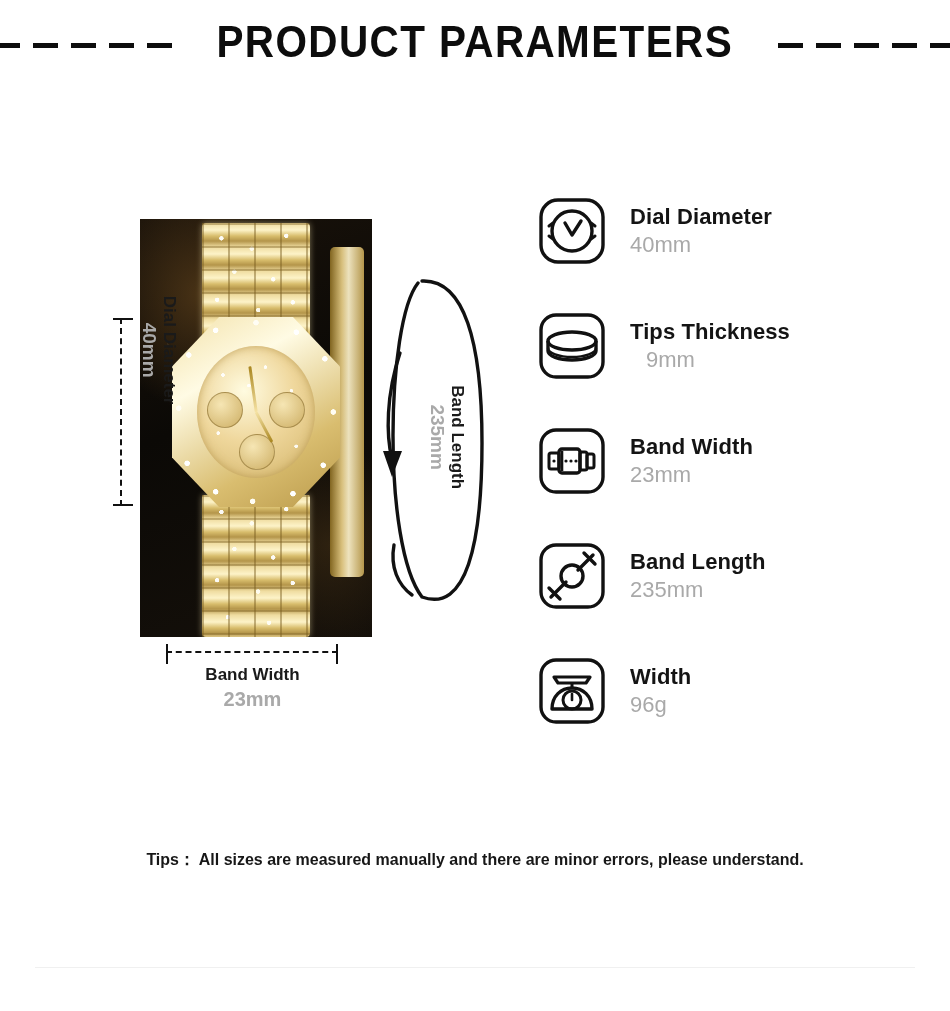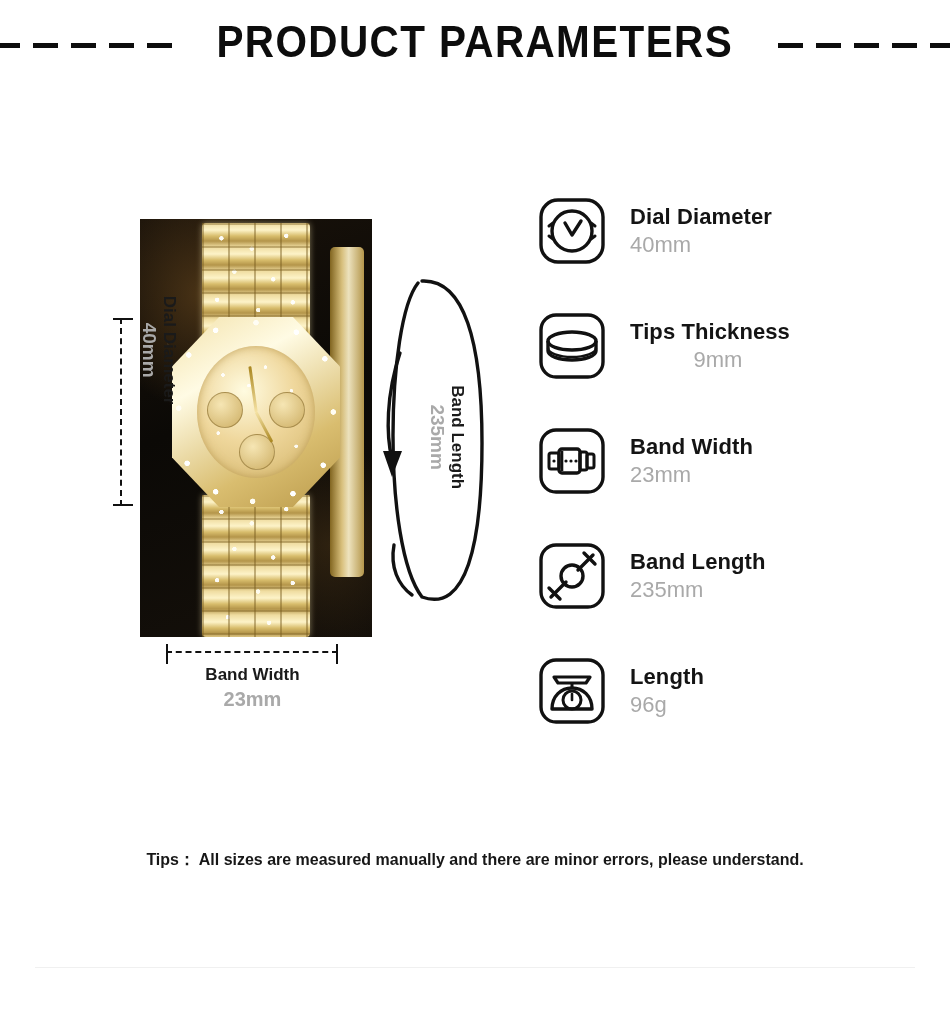--- a/index.html
+++ b/index.html
@@ -357,21 +357,21 @@
     color: #141414;
     line-height: 1.28;
     letter-spacing: .1px;
   }
   .spec-value {
     font-size: 22px;
     font-weight: 400;
     color: #a9a9a9;
     line-height: 1.3;
   }
-  .spec-item.indent .spec-value { padding-left: 16px; text-align: center; }
+  .spec-item.indent .spec-value { padding-left: 16px; }
 
   
   .tips {
     position: absolute;
     left: 0;
     top: 848px;
     width: 950px;
     text-align: center;
     font-size: 17px;
     font-weight: 700;
@@ -523,20 +523,20 @@
   <div class="spec-item">
     <svg class="spec-icon" viewBox="0 0 72 72">
       <rect x="5" y="5" width="62" height="62" rx="15" ry="15" fill="none" stroke="#111" stroke-width="3.4"></rect>
       <path d="M18 22 L54 22 L50 28 L22 28 Z" fill="none" stroke="#111" stroke-width="3.2" stroke-linejoin="round"></path>
       <path d="M36 28 L36 33" stroke="#111" stroke-width="3"></path>
       <path d="M16 54 C16 41, 25 33, 36 33 C47 33, 56 41, 56 54 Z" fill="none" stroke="#111" stroke-width="3.4" stroke-linejoin="round"></path>
       <circle cx="36" cy="45" r="9" fill="none" stroke="#111" stroke-width="3"></circle>
       <path d="M36 45 L36 39" stroke="#111" stroke-width="2.6" stroke-linecap="round"></path>
     </svg>
     <div class="spec-text">
-      <span class="spec-label">Length</span>
+      <span class="spec-label">Width</span>
       <span class="spec-value">96g</span>
     </div>
   </div>
 </div>
 
 <div class="tips">Tips： All sizes are measured manually and there are minor errors, please understand.</div>
 <div class="divider"></div>
 
 </body></html>

